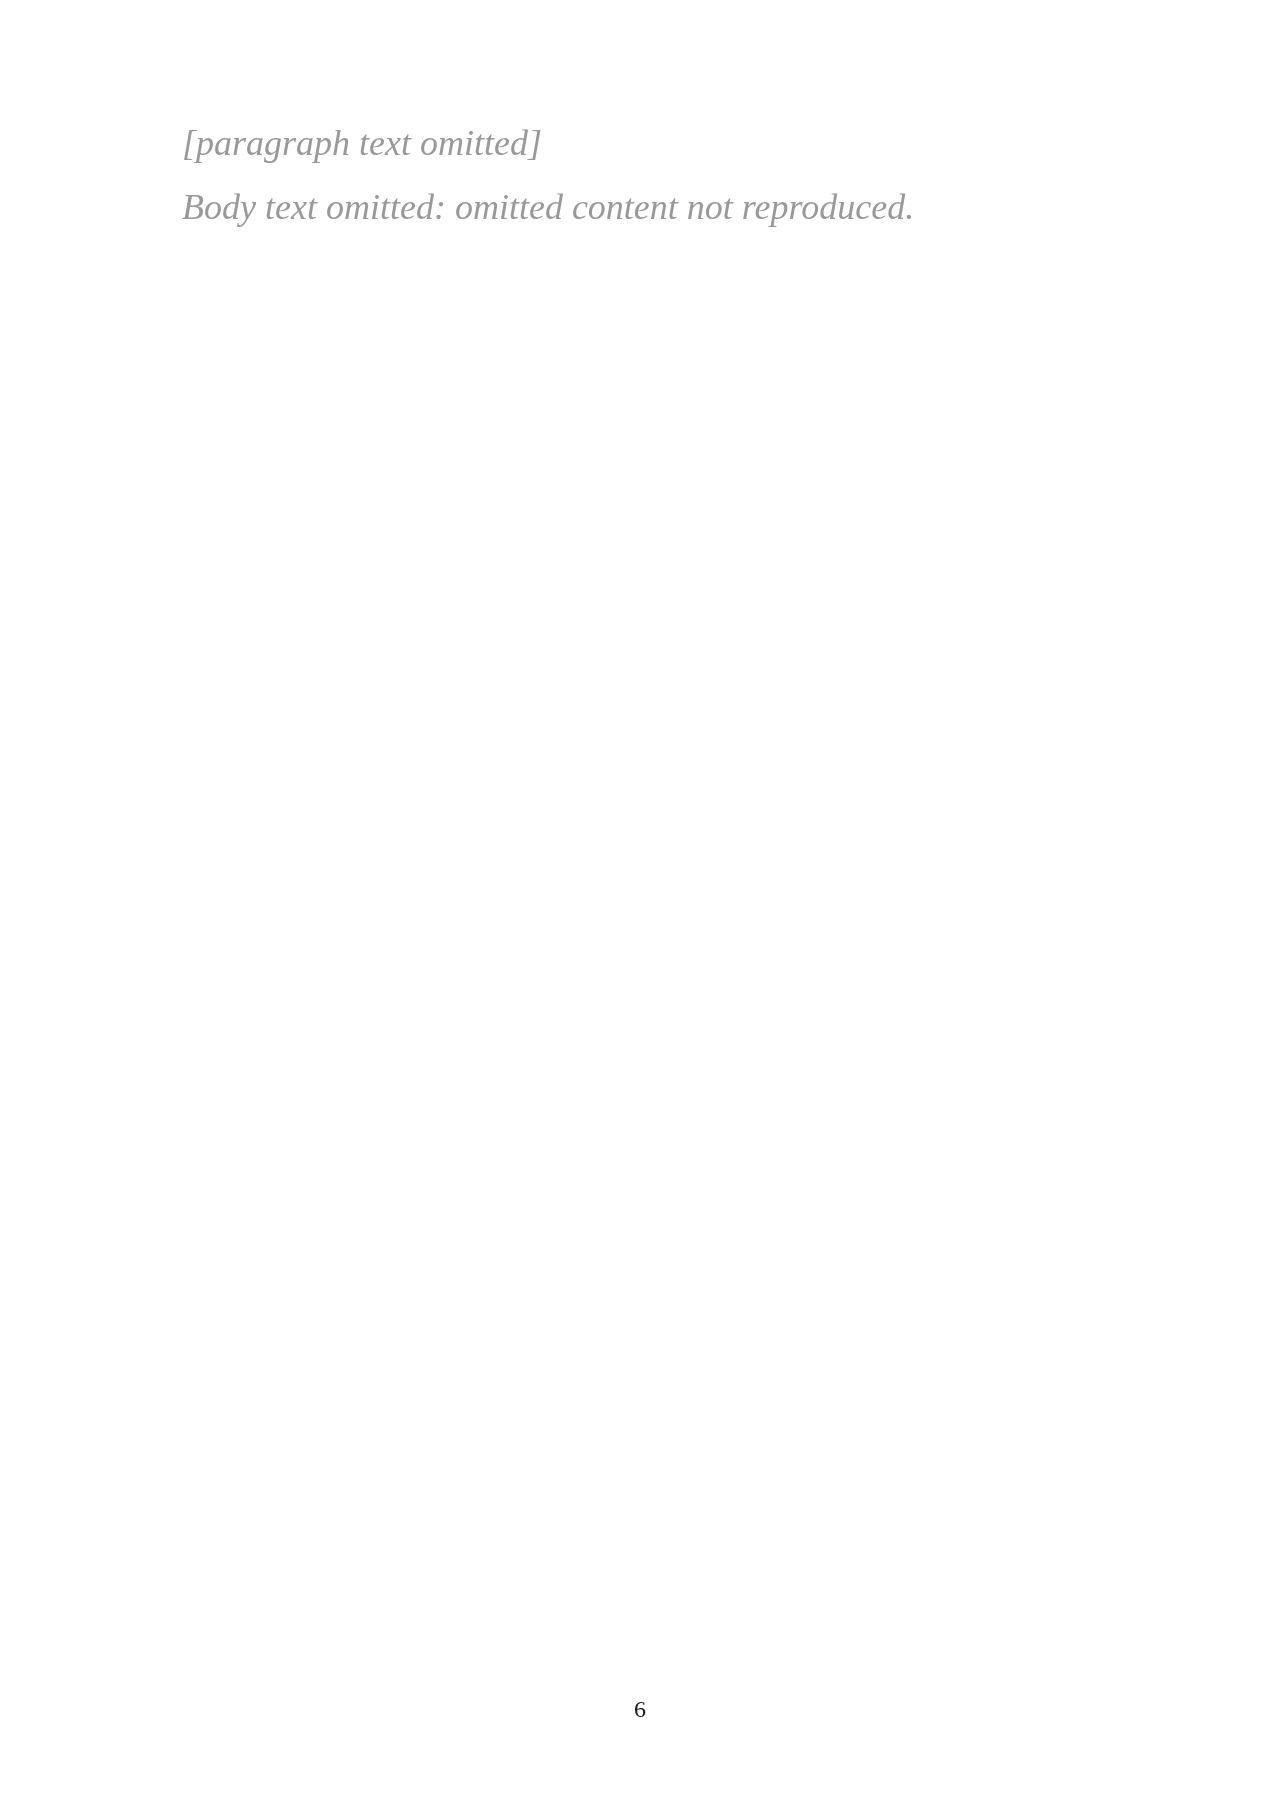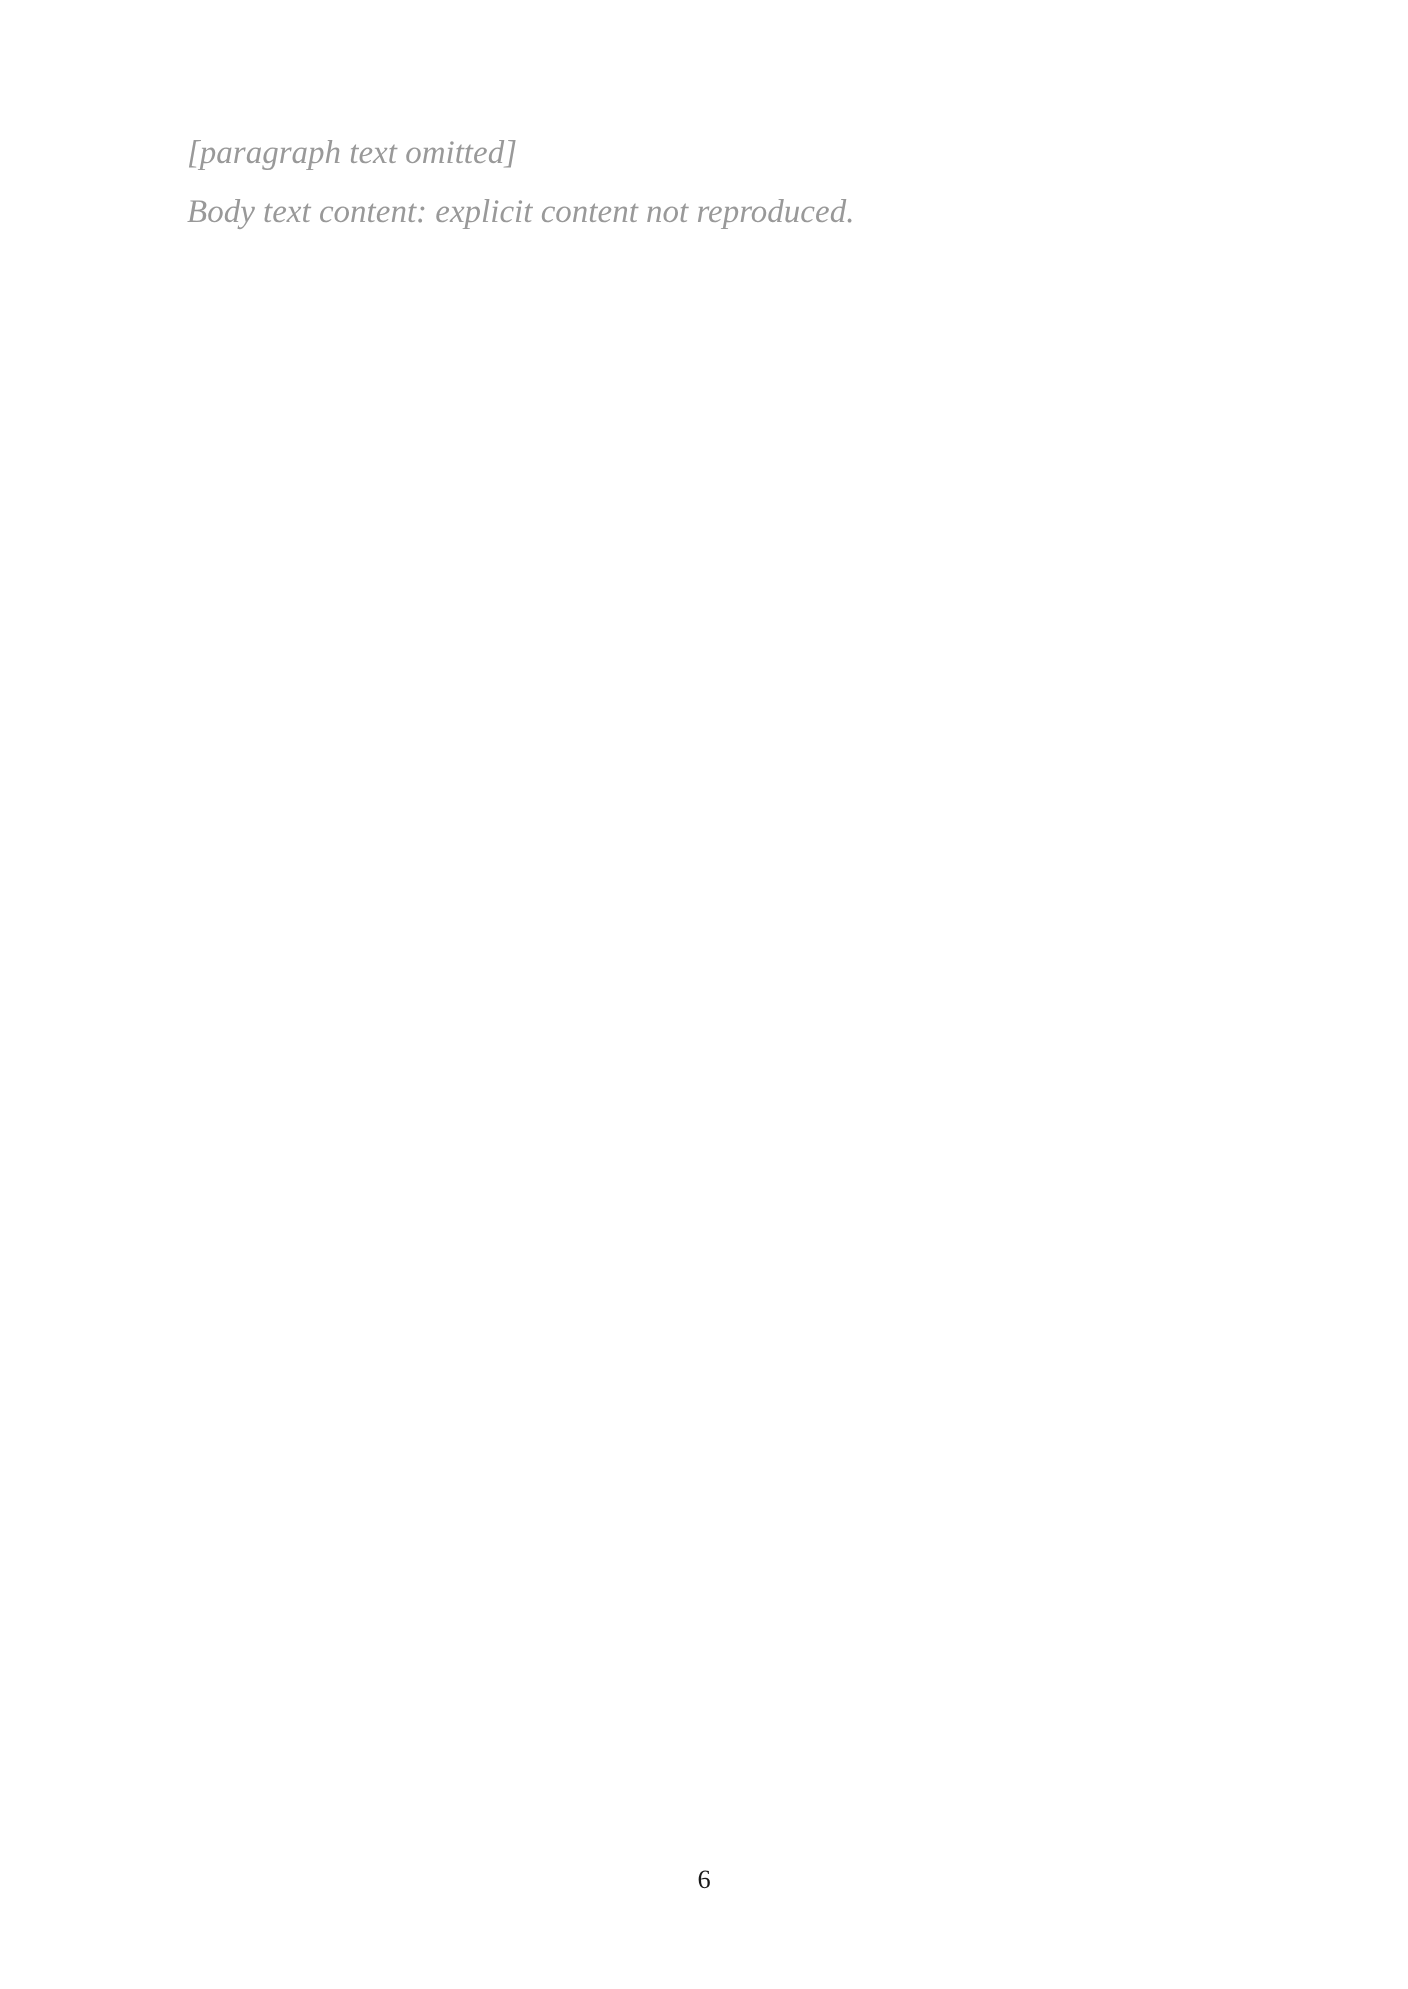--- a/index.html
+++ b/index.html
@@ -1,24 +1,24 @@
 <!DOCTYPE html>
 <html><head>
 <meta charset="utf-8">
 <style>
   body { margin:0; background:#fff; font-family:"Liberation Serif", serif; }
   .page { width:1280px; height:1808px; position:relative; }
   .text-block { position:absolute; top:115px; left:110px; right:110px;
-    font-size:30px; line-height:1.6; color:#1a1a1a; }
+    font-size:36px; line-height:1.6; color:#1a1a1a; }
   .para { text-indent:2em; margin:0 0 6px 0; color:#999; font-style:italic; }
   .page-number { position:absolute; bottom:85px; width:100%;
     text-align:center; font-size:24px; color:#1a1a1a; }
 </style>
 </head>
 <body>
 
 <div class="page">
   <div class="text-block">
     <p class="para">[paragraph text omitted]</p>
-    <p class="para">Body text content: explicit content not reproduced.</p>
+    <p class="para">Body text omitted: omitted content not reproduced.</p>
   </div>
   <div class="page-number">6</div>
 </div>
 
 </body></html>

